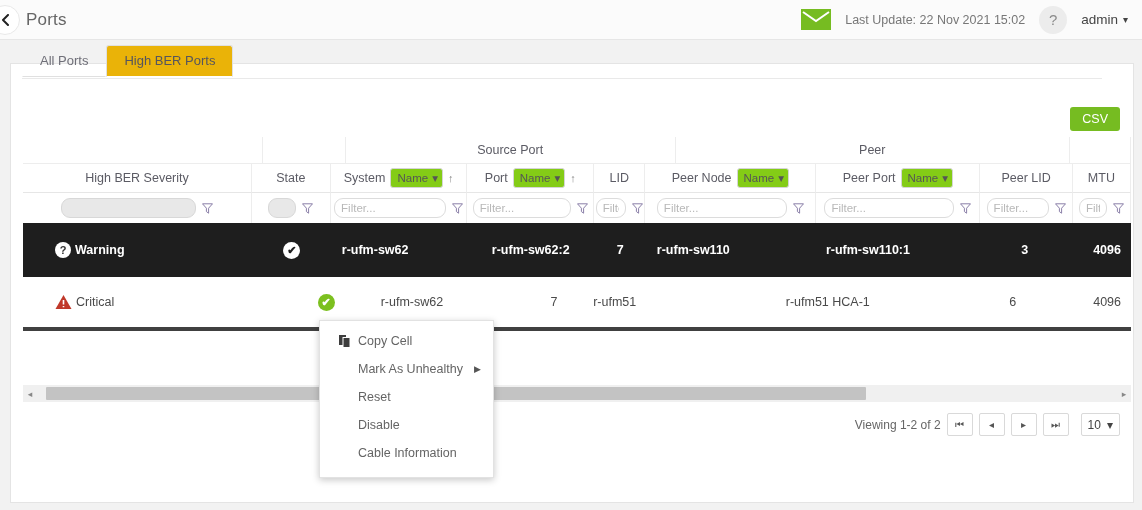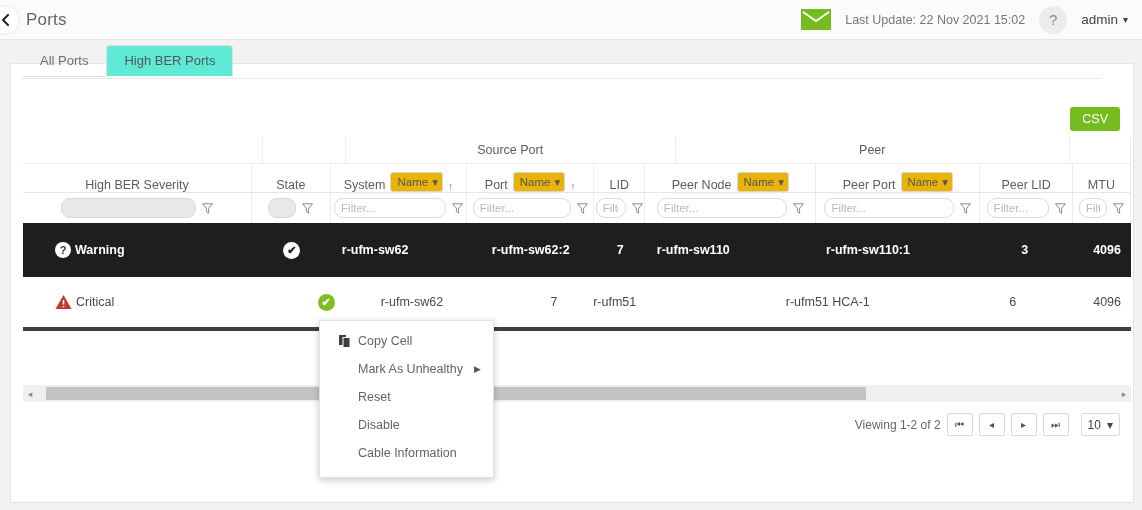--- a/index.html
+++ b/index.html
@@ -69,21 +69,21 @@
   }
   .tab {
     padding: 7px 17px 8px 17px;
     font-size: 13px; color: #6f6f78;
     border: 1px solid transparent;
     border-bottom: 1px solid #e0e0e0;
     background: transparent;
     cursor: pointer; white-space: nowrap;
   }
   .tab.active {
-    background: #5eead4;
+    background: #eab308;
     border: 1px solid #e0e0e0;
     border-bottom: 1px solid #ffffff;
     border-radius: 3px 3px 0 0;
     color: #55555e;
   }
   .tabs-rule {
     position: absolute; left: 22px; top: 78px; width: 1080px;
     height: 1px; background: #e9e9e9;
   }
 
@@ -107,31 +107,31 @@
   .gh-group {
     height: 27px; line-height: 27px;
     font-size: 12.5px; color: #5b5b64;
     text-align: center;
     border-right: 1px solid #ededed;
     border-bottom: 1px solid #ededed;
     overflow: hidden; white-space: nowrap;
   }
   .gh-col {
     height: 29px;
-    display: flex; align-items: flex-end; justify-content: center;
+    display: flex; align-items: center; justify-content: center;
     gap: 5px;
     font-size: 12.5px; color: #5b5b64;
     border-right: 1px solid #ededed;
     border-bottom: 1px solid #e6e6e6;
     overflow: hidden; white-space: nowrap;
     cursor: pointer;
   }
   .mini-select {
     border: 1px solid #d5d5d5; border-radius: 3px;
-    background: #eab308; font-size: 11.5px; color: #555;
+    background: #84cc16; font-size: 11.5px; color: #555;
     padding: 2px 4px 2px 6px;
     display: inline-flex; align-items: center; gap: 4px;
     cursor: pointer;
   }
   .sort-arrow { font-size: 11px; color: #888; }
 
   .gf-col {
     height: 30px;
     display: flex; align-items: center; justify-content: center;
     gap: 6px;

